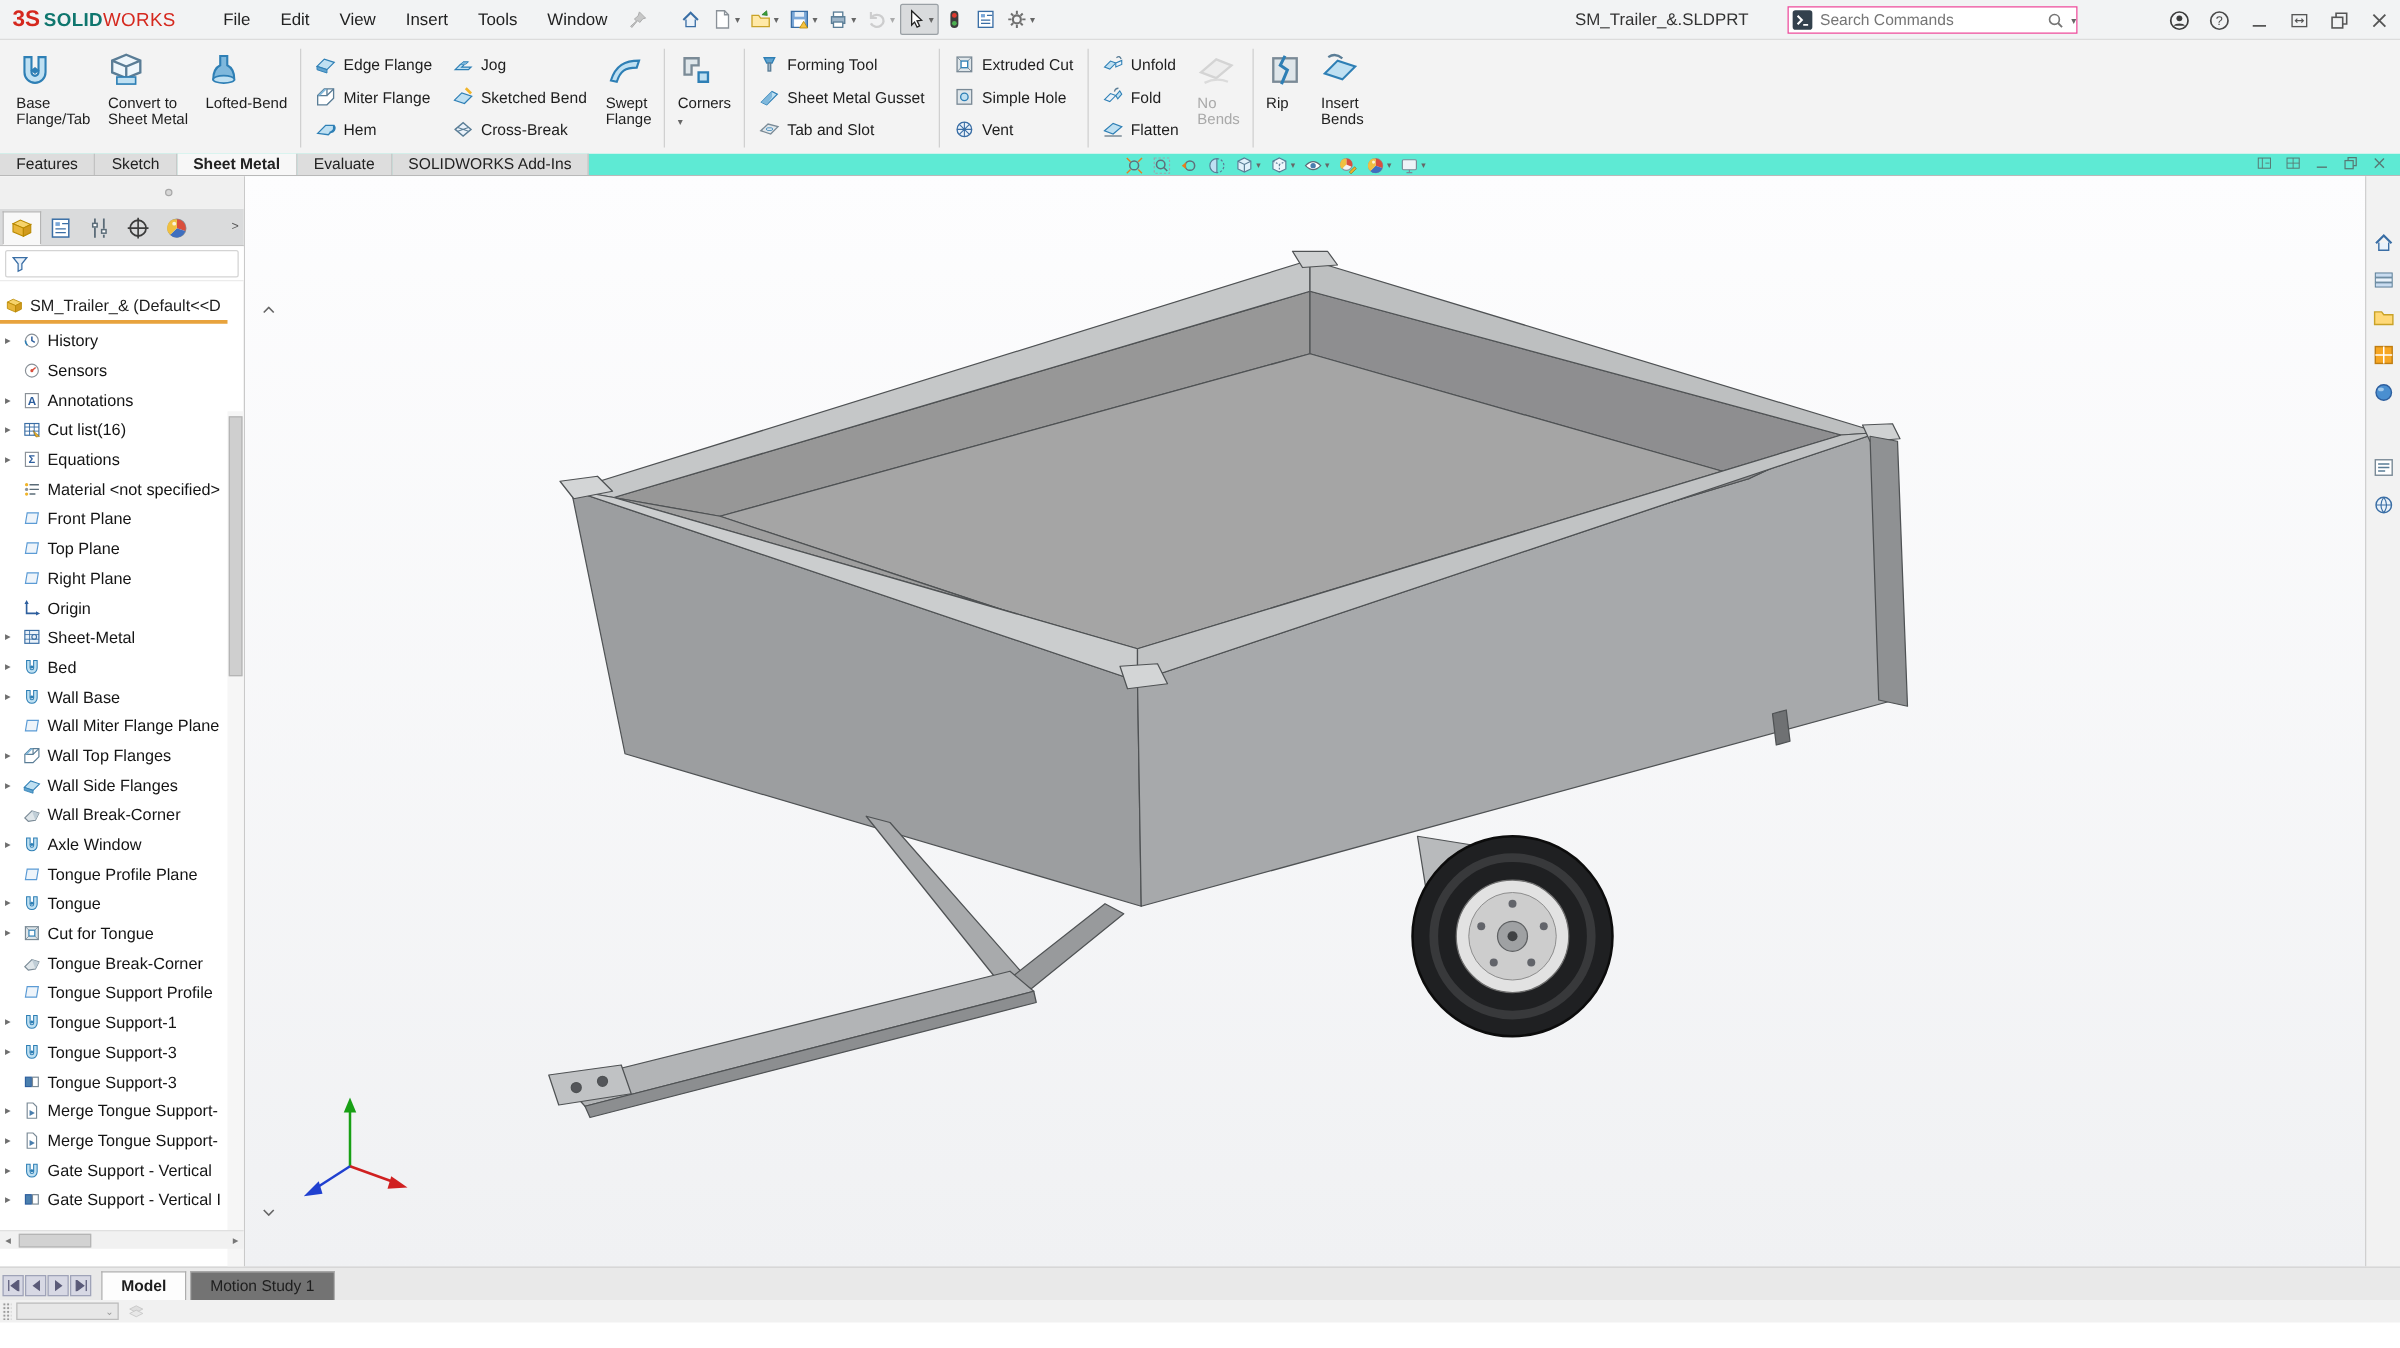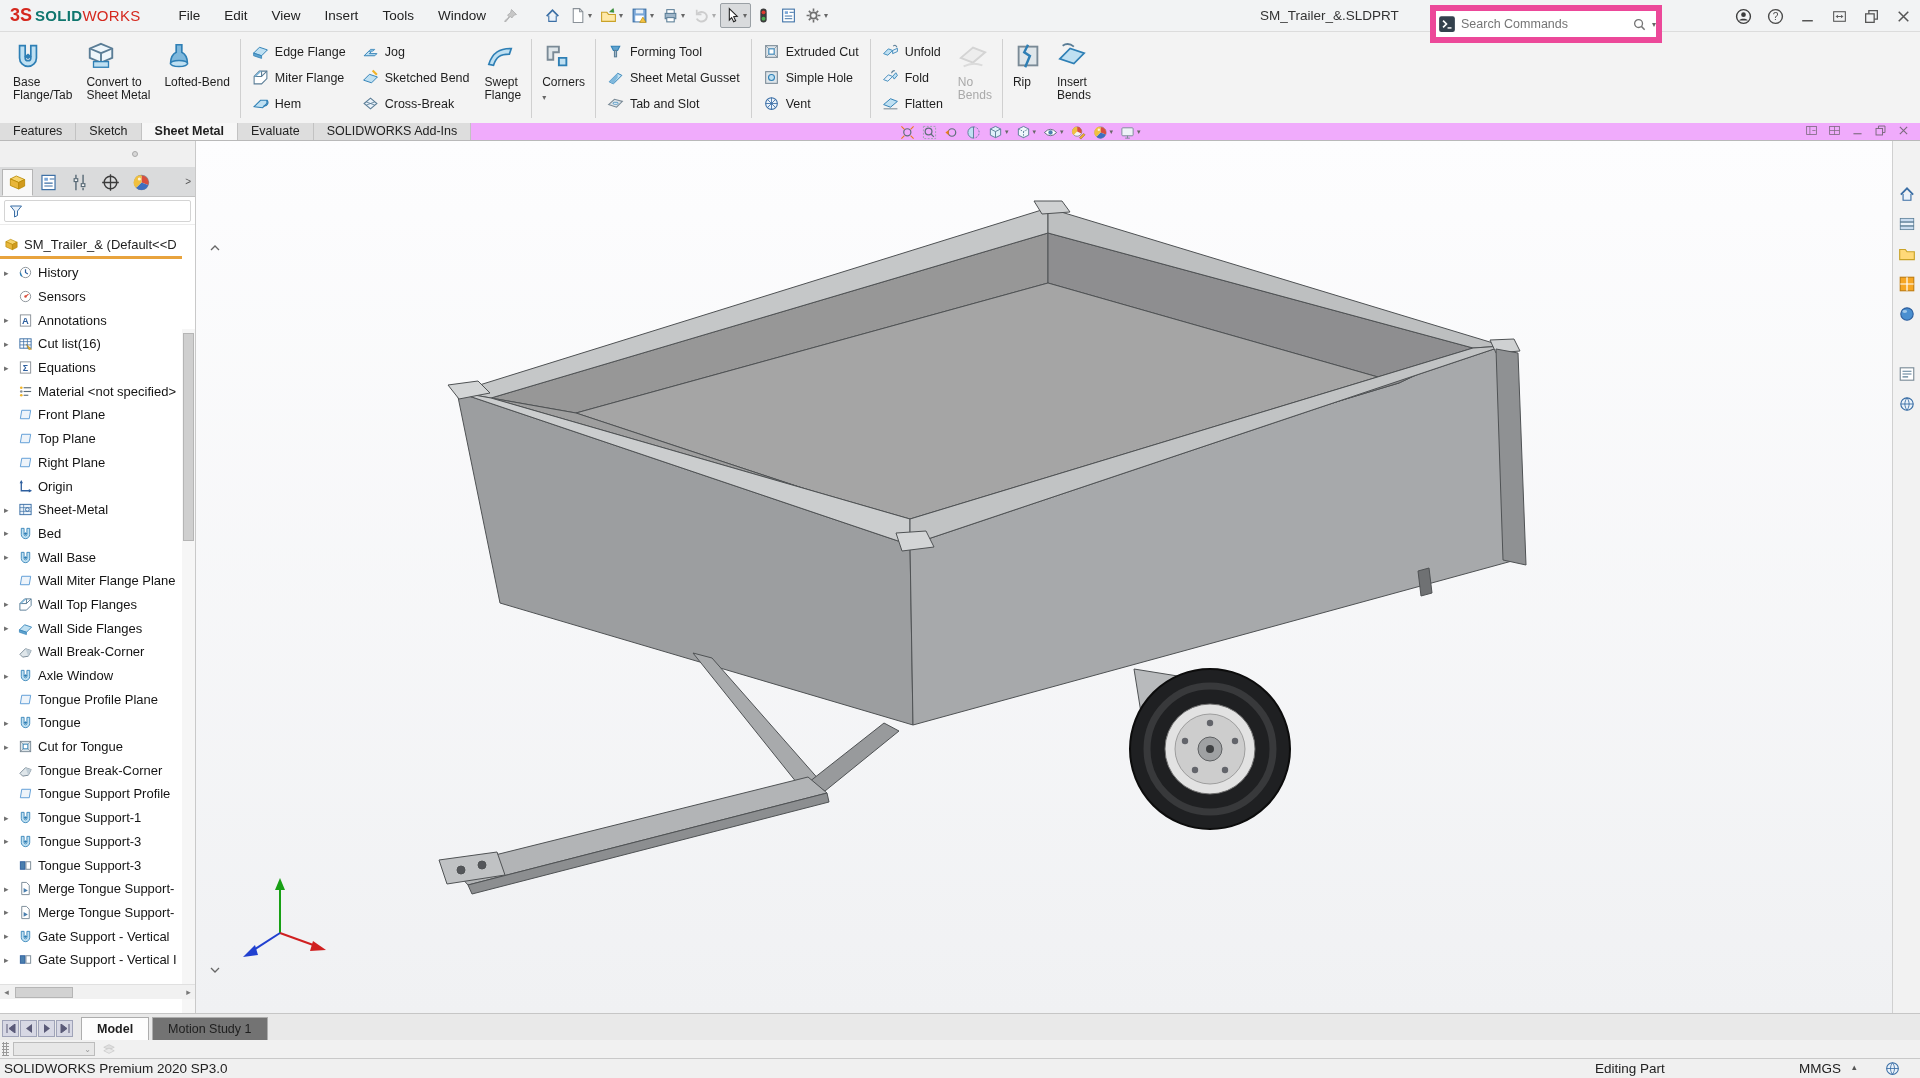--- a/index.html
+++ b/index.html
@@ -18,22 +18,22 @@
   .menus { display:flex; margin-left:26px; }
   .menu-item { padding:0 12px; line-height:31px; font-size:13.5px; color:#222; cursor:default; }
   .pin { width:16px; height:16px; margin-left:4px; opacity:.75; }
   .qtb { display:flex; align-items:center; margin-left:22px; }
   .qtb-btn { display:flex; align-items:center; padding:3px 3px; border-radius:2px; border:1px solid transparent; }
   .qtb-btn .ic { width:17px; height:17px; }
   .qtb-btn.pressed { background:#d9dbdd; border-color:#9aa0a5; }
   .qtb-btn.disabled { opacity:.5; }
   .drop { font-size:8px; color:#666; margin-left:2px; }
   .doc-title { position:absolute; left:1260px; top:0; line-height:32px; font-size:13.5px; color:#333; }
-  .search { position:absolute; left:1430px; top:5px; width:232px; height:38px; background:#fff;
-    border:6px solid #ec4899; display:flex; align-items:center; }
+  .search { position:absolute; left:1430px; top:5px; width:232px; height:22px; background:#fff;
+    border:1px solid #ec4899; display:flex; align-items:center; }
   .search .tile { width:18px; height:18px; margin:0 5px 0 2px; }
   .search input { flex:1; border:none; outline:none; font-size:12.5px; color:#444;
     font-family:"Liberation Sans",sans-serif; background:transparent; }
   .search .mag { width:15px; height:15px; margin-right:3px; }
   .tb-right { position:absolute; right:8px; top:0; height:32px; display:flex; align-items:center; gap:15px; }
   .tb-right .ic { width:17px; height:17px; }
   .winglyph { width:16px; height:16px; color:#555; }
 
   
   .ribbon { height:91px; background:#f3f3f3; display:flex; align-items:stretch; padding:2px 4px 0 6px; }
@@ -43,21 +43,21 @@
     padding:3px 7px 0; font-size:12px; line-height:13px; text-align:center; color:#1e1e1e; border-radius:2px; }
   .bigbtn .ic { width:30px; height:30px; margin:4px 0 5px; }
   .bigbtn.disabled { color:#a9a9a9; }
   .bigbtn.disabled .ic { filter:grayscale(1) opacity(.45); }
   .smallcol { display:flex; flex-direction:column; padding:7px 4px 0; gap:5px; }
   .smallbtn { display:flex; align-items:center; gap:6px; font-size:12.5px; height:21px; padding:0 4px; border-radius:2px; color:#1e1e1e; white-space:nowrap; }
   .smallb .ic, .smallbtn .ic { width:17px; height:17px; flex:0 0 17px; }
   .corner-caret { font-size:8px; color:#666; margin-top:2px; }
 
   
-  .tabrow { height:18px; background:#f0abfc; border-bottom:1px solid #b9b9b9; display:flex; position:relative; }
+  .tabrow { height:18px; background:#5eead4; border-bottom:1px solid #b9b9b9; display:flex; position:relative; }
   .rtab { padding:0 13px; line-height:17px; font-size:12.5px; color:#222; background:#dddddd;
     border-right:1px solid #c2c2c2; cursor:default; white-space:nowrap; }
   .rtab.active { background:#f7f7f7; font-weight:bold; }
   .headsup { position:absolute; left:900px; top:0; height:18px; display:flex; align-items:center; gap:7px; }
   .hu { display:flex; align-items:center; }
   .hu .ic { width:15px; height:15px; }
   .hu .drop { font-size:7px; }
   .cwc { position:absolute; right:10px; top:1px; display:flex; gap:10px; align-items:center; }
   .cwc .ic { width:13px; height:13px; opacity:.75; }
 
@@ -1227,25 +1227,13 @@
     <div class="grip"></div>
     <div class="layersel">⌄</div>
     <span class="layerico ic">
         <svg viewBox="0 0 16 16" aria-hidden="true">
           <polygon points="8,3 14,6 8,9 2,6" fill="#cfcfcf" stroke="#9a9a9a" stroke-width=".7"></polygon>
           <polygon points="8,7 14,10 8,13 2,10" fill="#e2e2e2" stroke="#9a9a9a" stroke-width=".7"></polygon>
         </svg>
       </span>
   </div>
 
-  <footer class="statusbar">
-    <span class="st-left">SOLIDWORKS Premium 2020 SP3.0</span>
-    <span class="st-edit">Editing Part</span>
-    <span class="st-units">MMGS</span>
-    <span class="st-caret">▴</span>
-    <span class="st-globe ic">
-        <svg viewBox="0 0 16 16" aria-hidden="true">
-          <circle cx="8" cy="8" r="5.5" fill="#eaf2fa" stroke="#3a6ea5"></circle>
-          <path d="M2.5 8h11M8 2.5c-2.5 3.5-2.5 7.5 0 11M8 2.5c2.5 3.5 2.5 7.5 0 11" fill="none" stroke="#3a6ea5" stroke-width=".8"></path>
-        </svg>
-      </span>
-  </footer>
 </div>
 
 </body></html>

